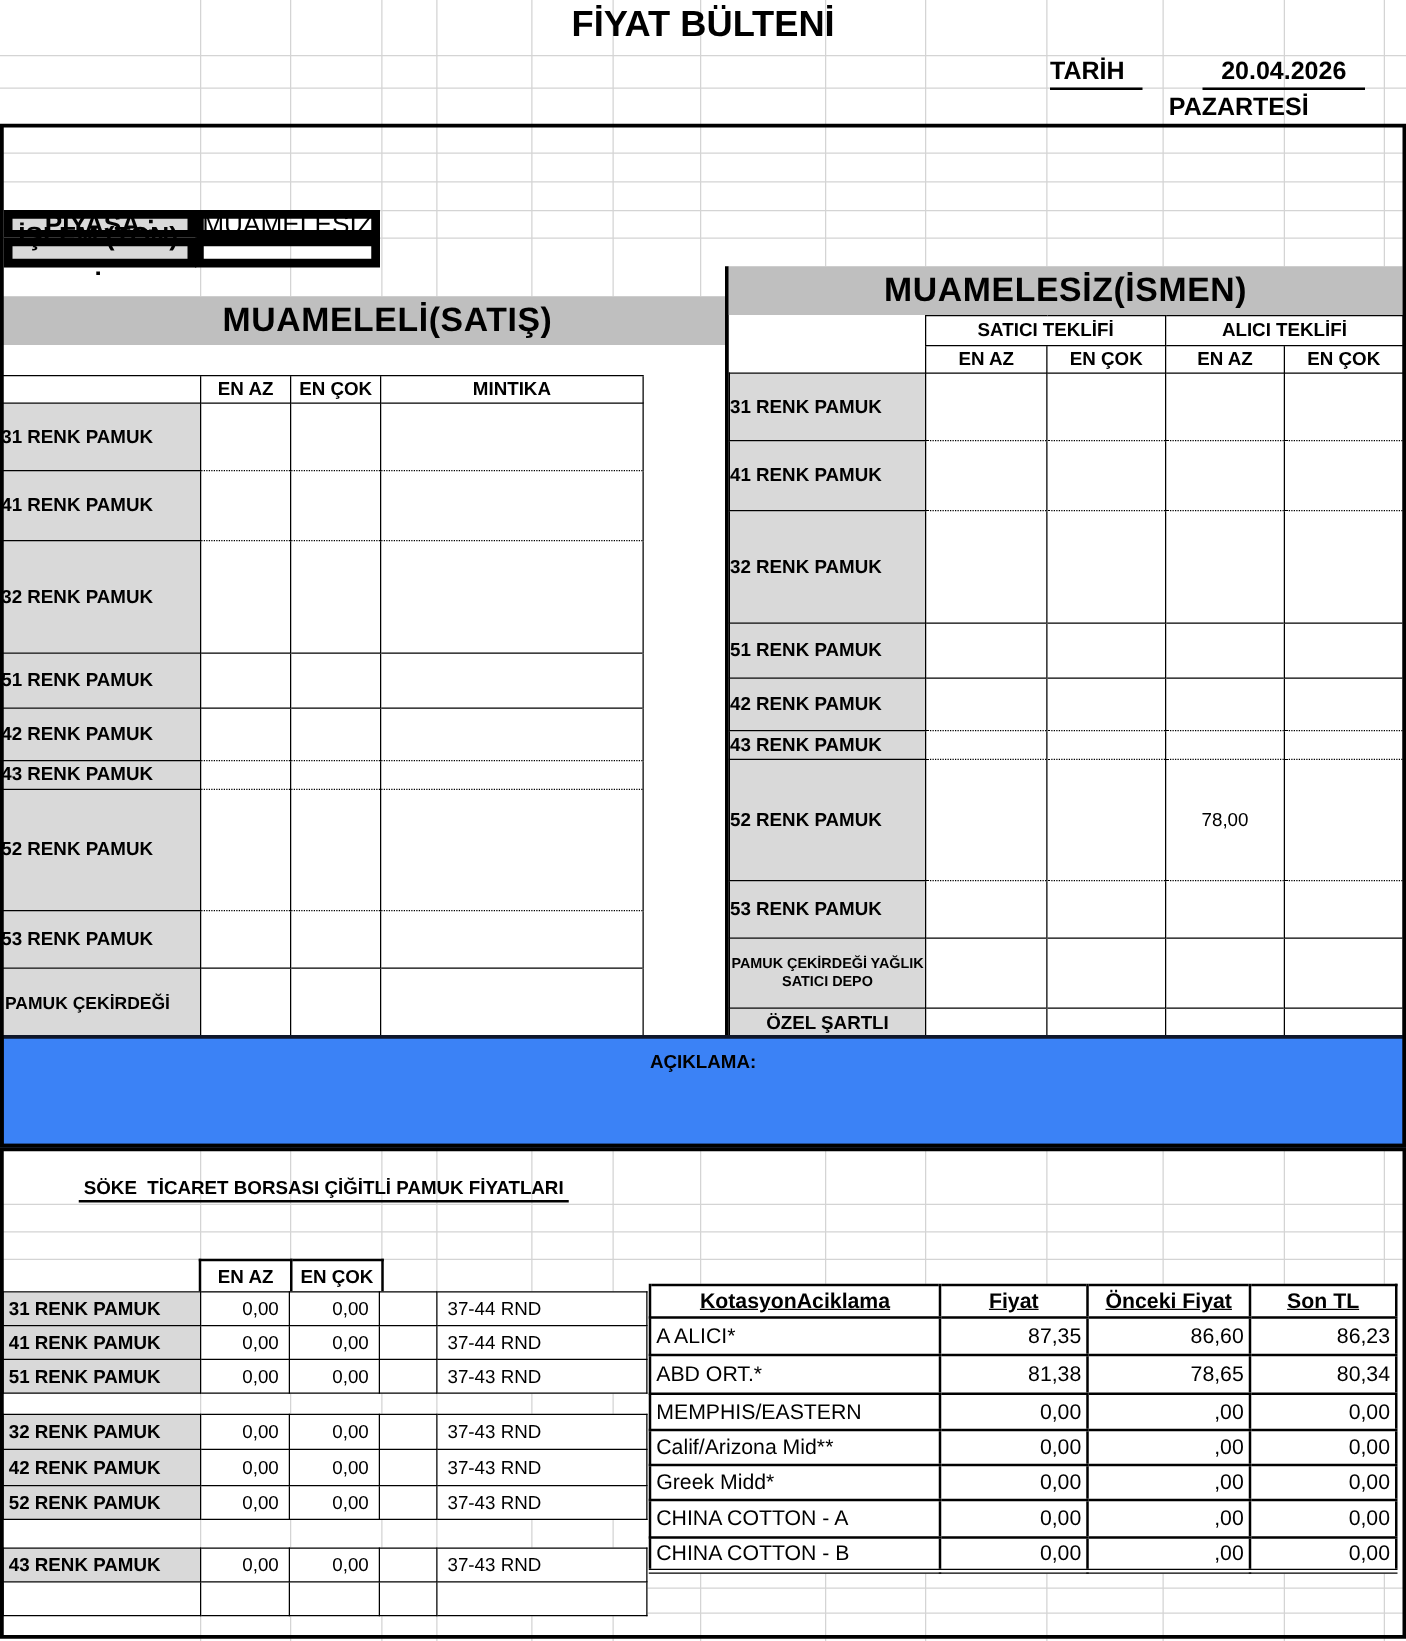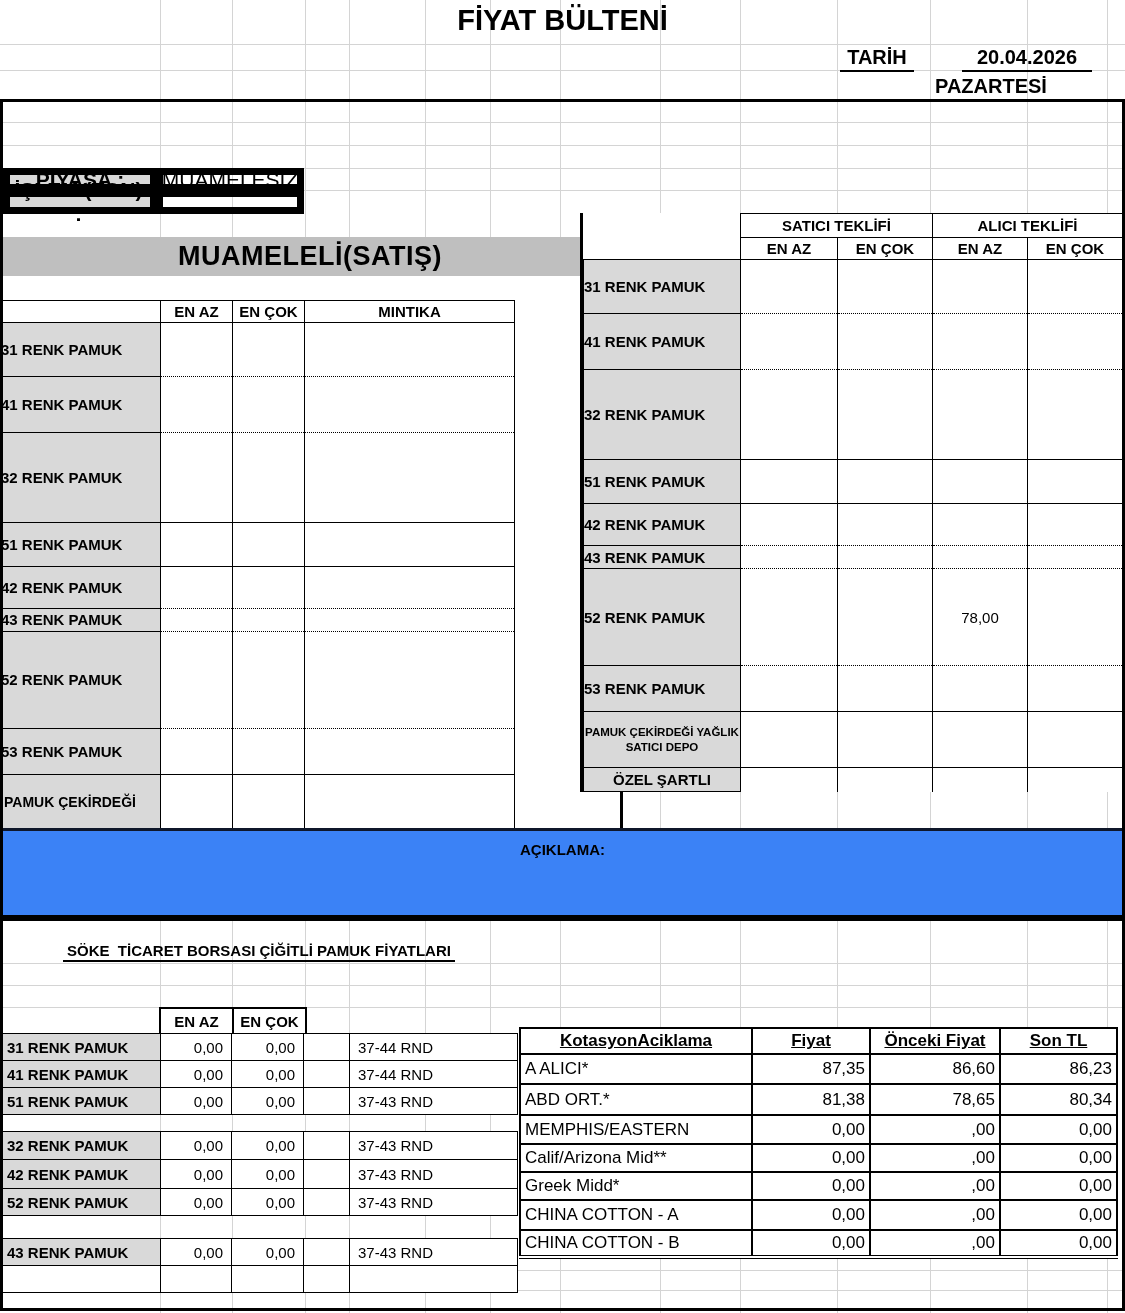--- a/index.html
+++ b/index.html
@@ -6,21 +6,21 @@
   .sheet{
     position:relative;width:1125px;height:1313px;background:#ffffff;
     font-family:"Liberation Sans","DejaVu Sans",sans-serif;color:#000;overflow:hidden;
   }
   .abs{position:absolute;}
   
   .gv{position:absolute;top:0;bottom:0;width:1px;background:#d4d4d4;}
   .gh{position:absolute;left:0;right:0;height:1px;background:#d4d4d4;}
   
   .doc-title{left:0;top:4px;width:1125px;text-align:center;font-size:29px;font-weight:bold;}
-  .tarih{left:840px;top:46px;width:74px;text-align:center;font-size:20px;font-weight:bold;border-bottom:2px solid #000;padding-bottom:1px;}
+  .tarih{left:840px;top:46px;width:74px;text-align:left;font-size:20px;font-weight:bold;border-bottom:2px solid #000;padding-bottom:1px;}
   .tarih-val{left:962px;top:46px;width:130px;text-align:center;font-size:20px;font-weight:bold;border-bottom:2px solid #000;padding-bottom:1px;}
   .day{left:905px;top:75px;width:172px;text-align:center;font-size:20px;font-weight:bold;}
   
   .izmir-box{left:0;top:99px;width:1119px;height:813px;border:3px solid #000;z-index:4;pointer-events:none;}
   .soke-box{left:0;top:918px;width:1119px;height:387px;border:3px solid #000;z-index:4;pointer-events:none;}
   .aciklama-box{left:0;top:828px;width:1119px;height:84px;border:3px solid #0f172a;background:#3b82f6;z-index:2;}
   .aciklama-box .lbl{margin-top:10px;text-align:center;font-size:15px;font-weight:bold;}
   .sec-title{font-size:15px;font-weight:bold;border-bottom:2px solid #000;white-space:pre;padding:0 4px 1px 4px;z-index:2;}
   
   .cell{z-index:2;box-sizing:border-box;border:7px solid #000000;font-size:21px;display:flex;align-items:center;}
@@ -181,20 +181,21 @@
             <td class="lb cen">ÖZEL ŞARTLI</td>
             <td class="dc"></td>
             <td class="dc"></td>
             <td class="dc"></td>
           </tr>
     </tbody>
       </table>
   </div>
 
   <div class="abs twrap rt-wrap">
+    <div class="band">MUAMELESİZ(İSMEN)</div>
     <table class="t" style="width:539px;">
       <colgroup>
           <col style="width:157px">
           <col style="width:97px">
           <col style="width:95px">
           <col style="width:95px">
           <col style="width:95px">
         </colgroup>
       <tbody>
           <tr style="height:24px">

